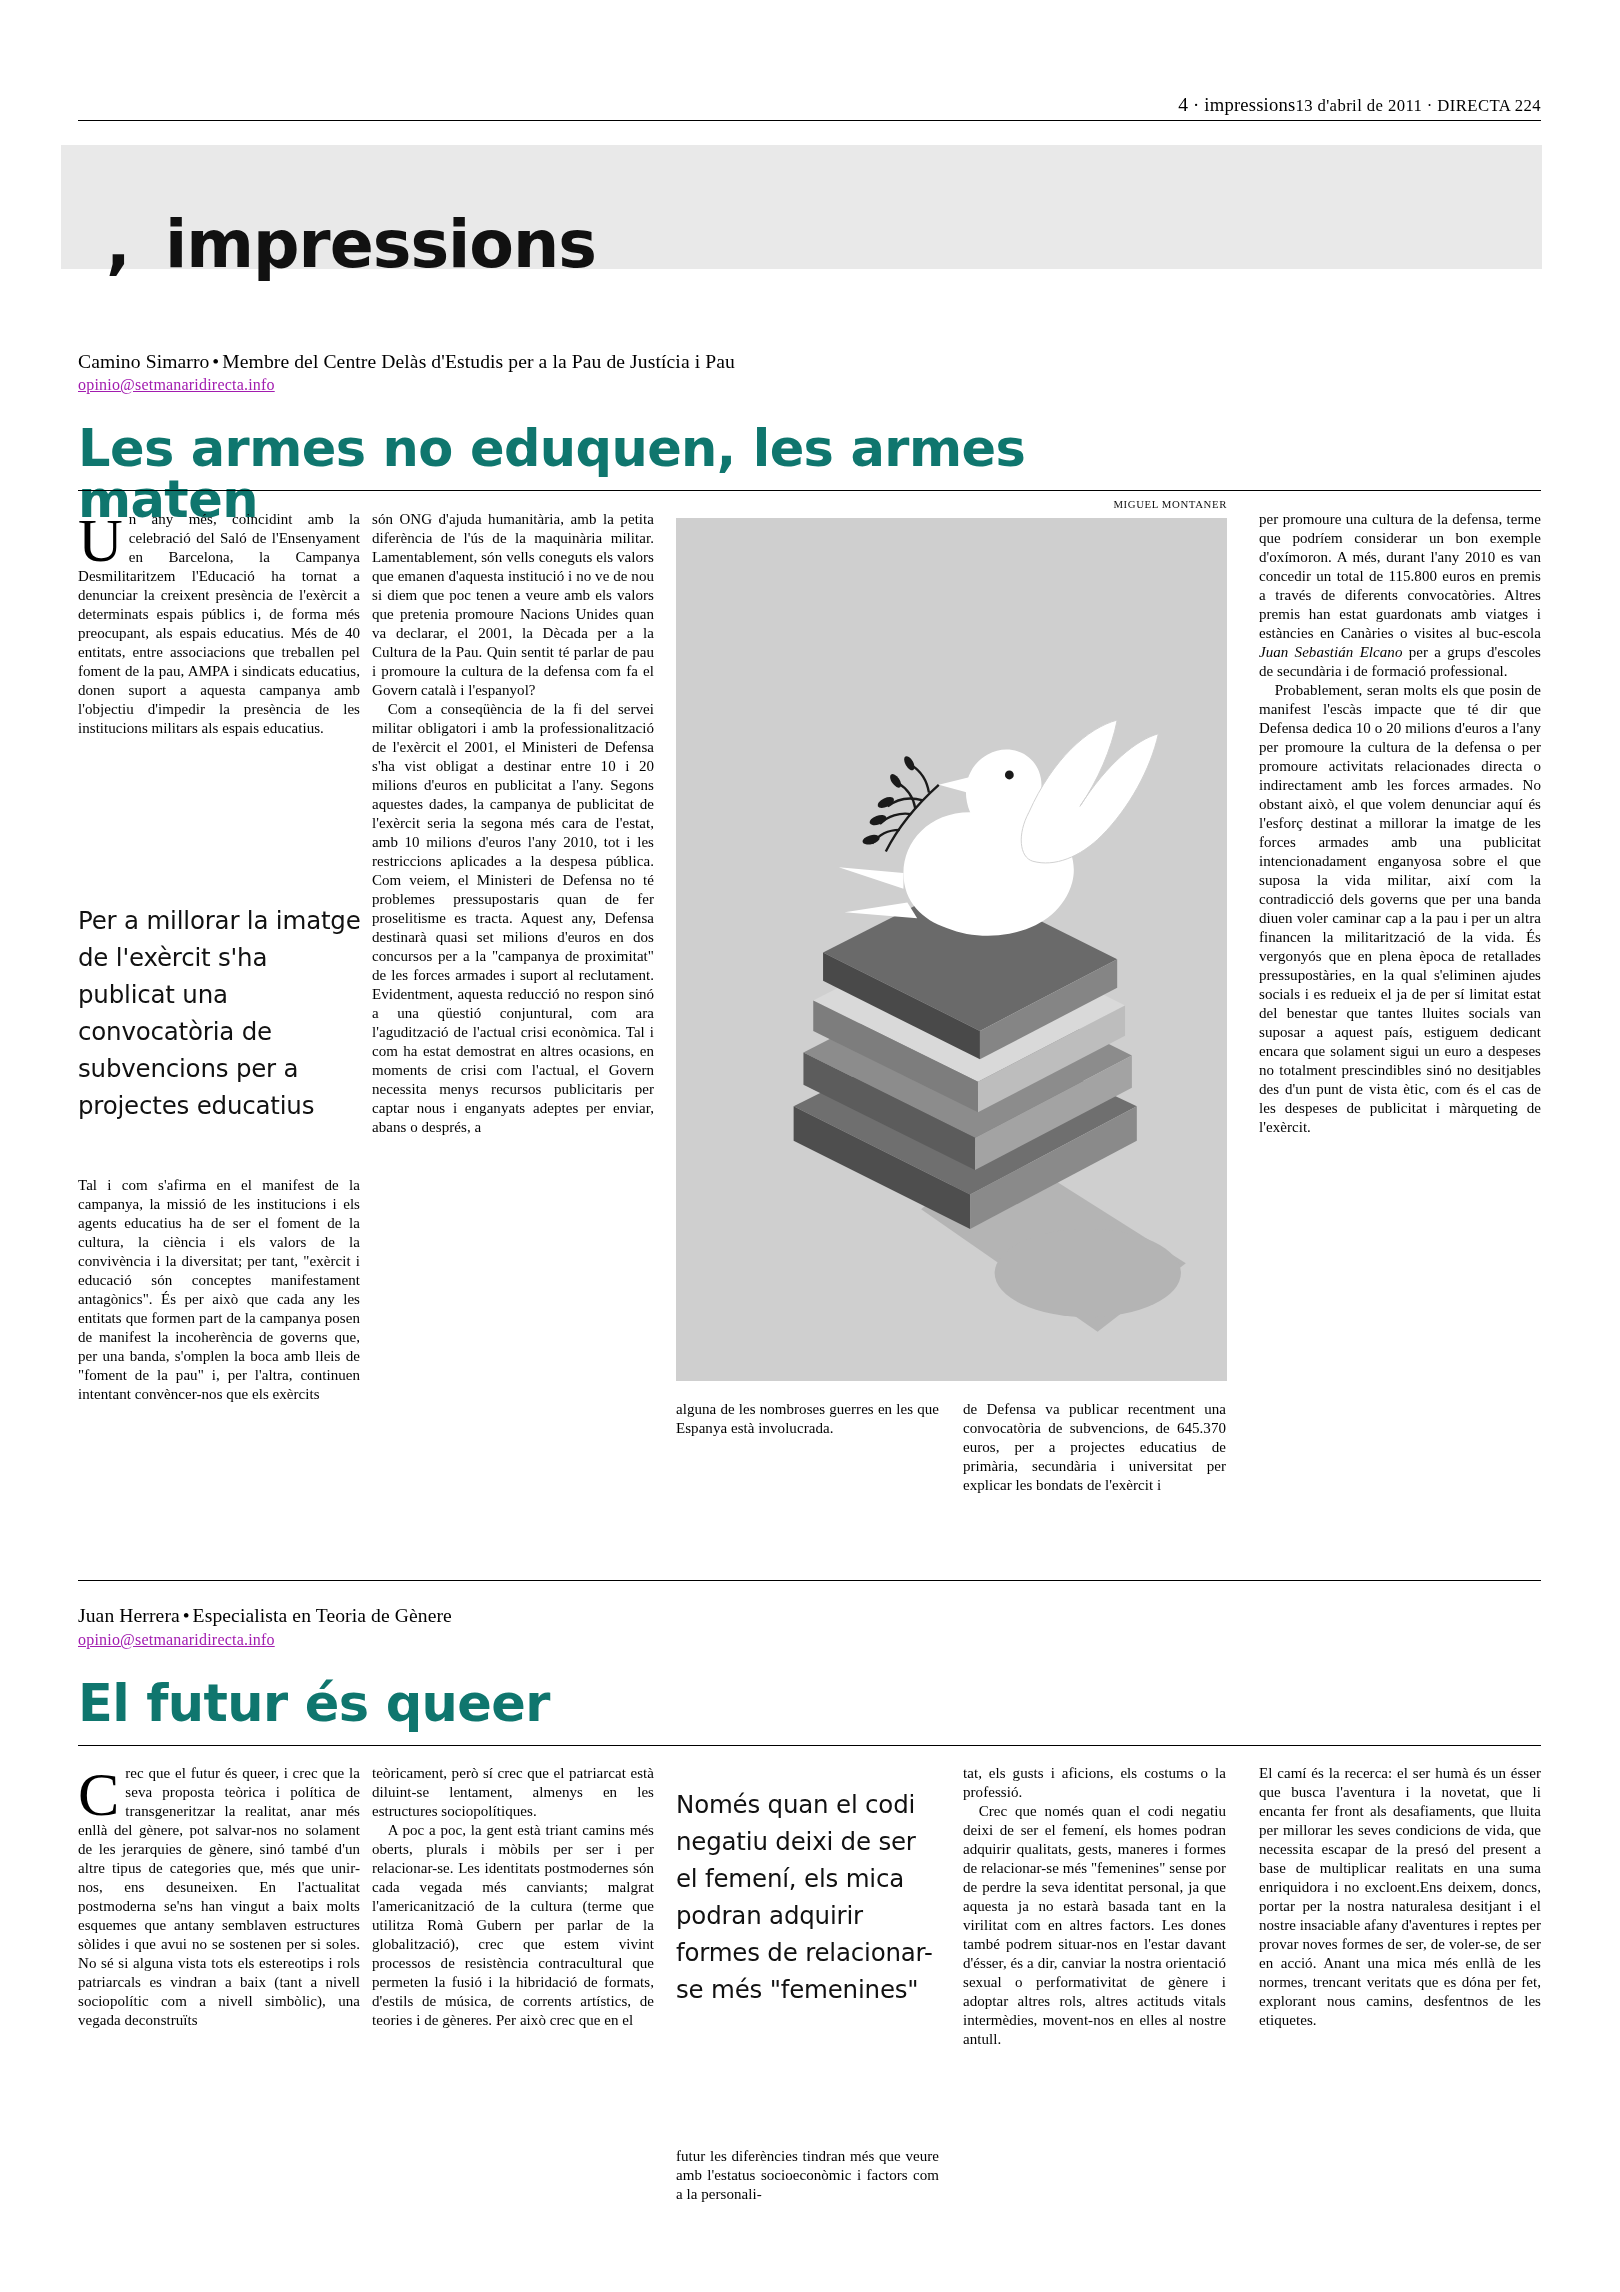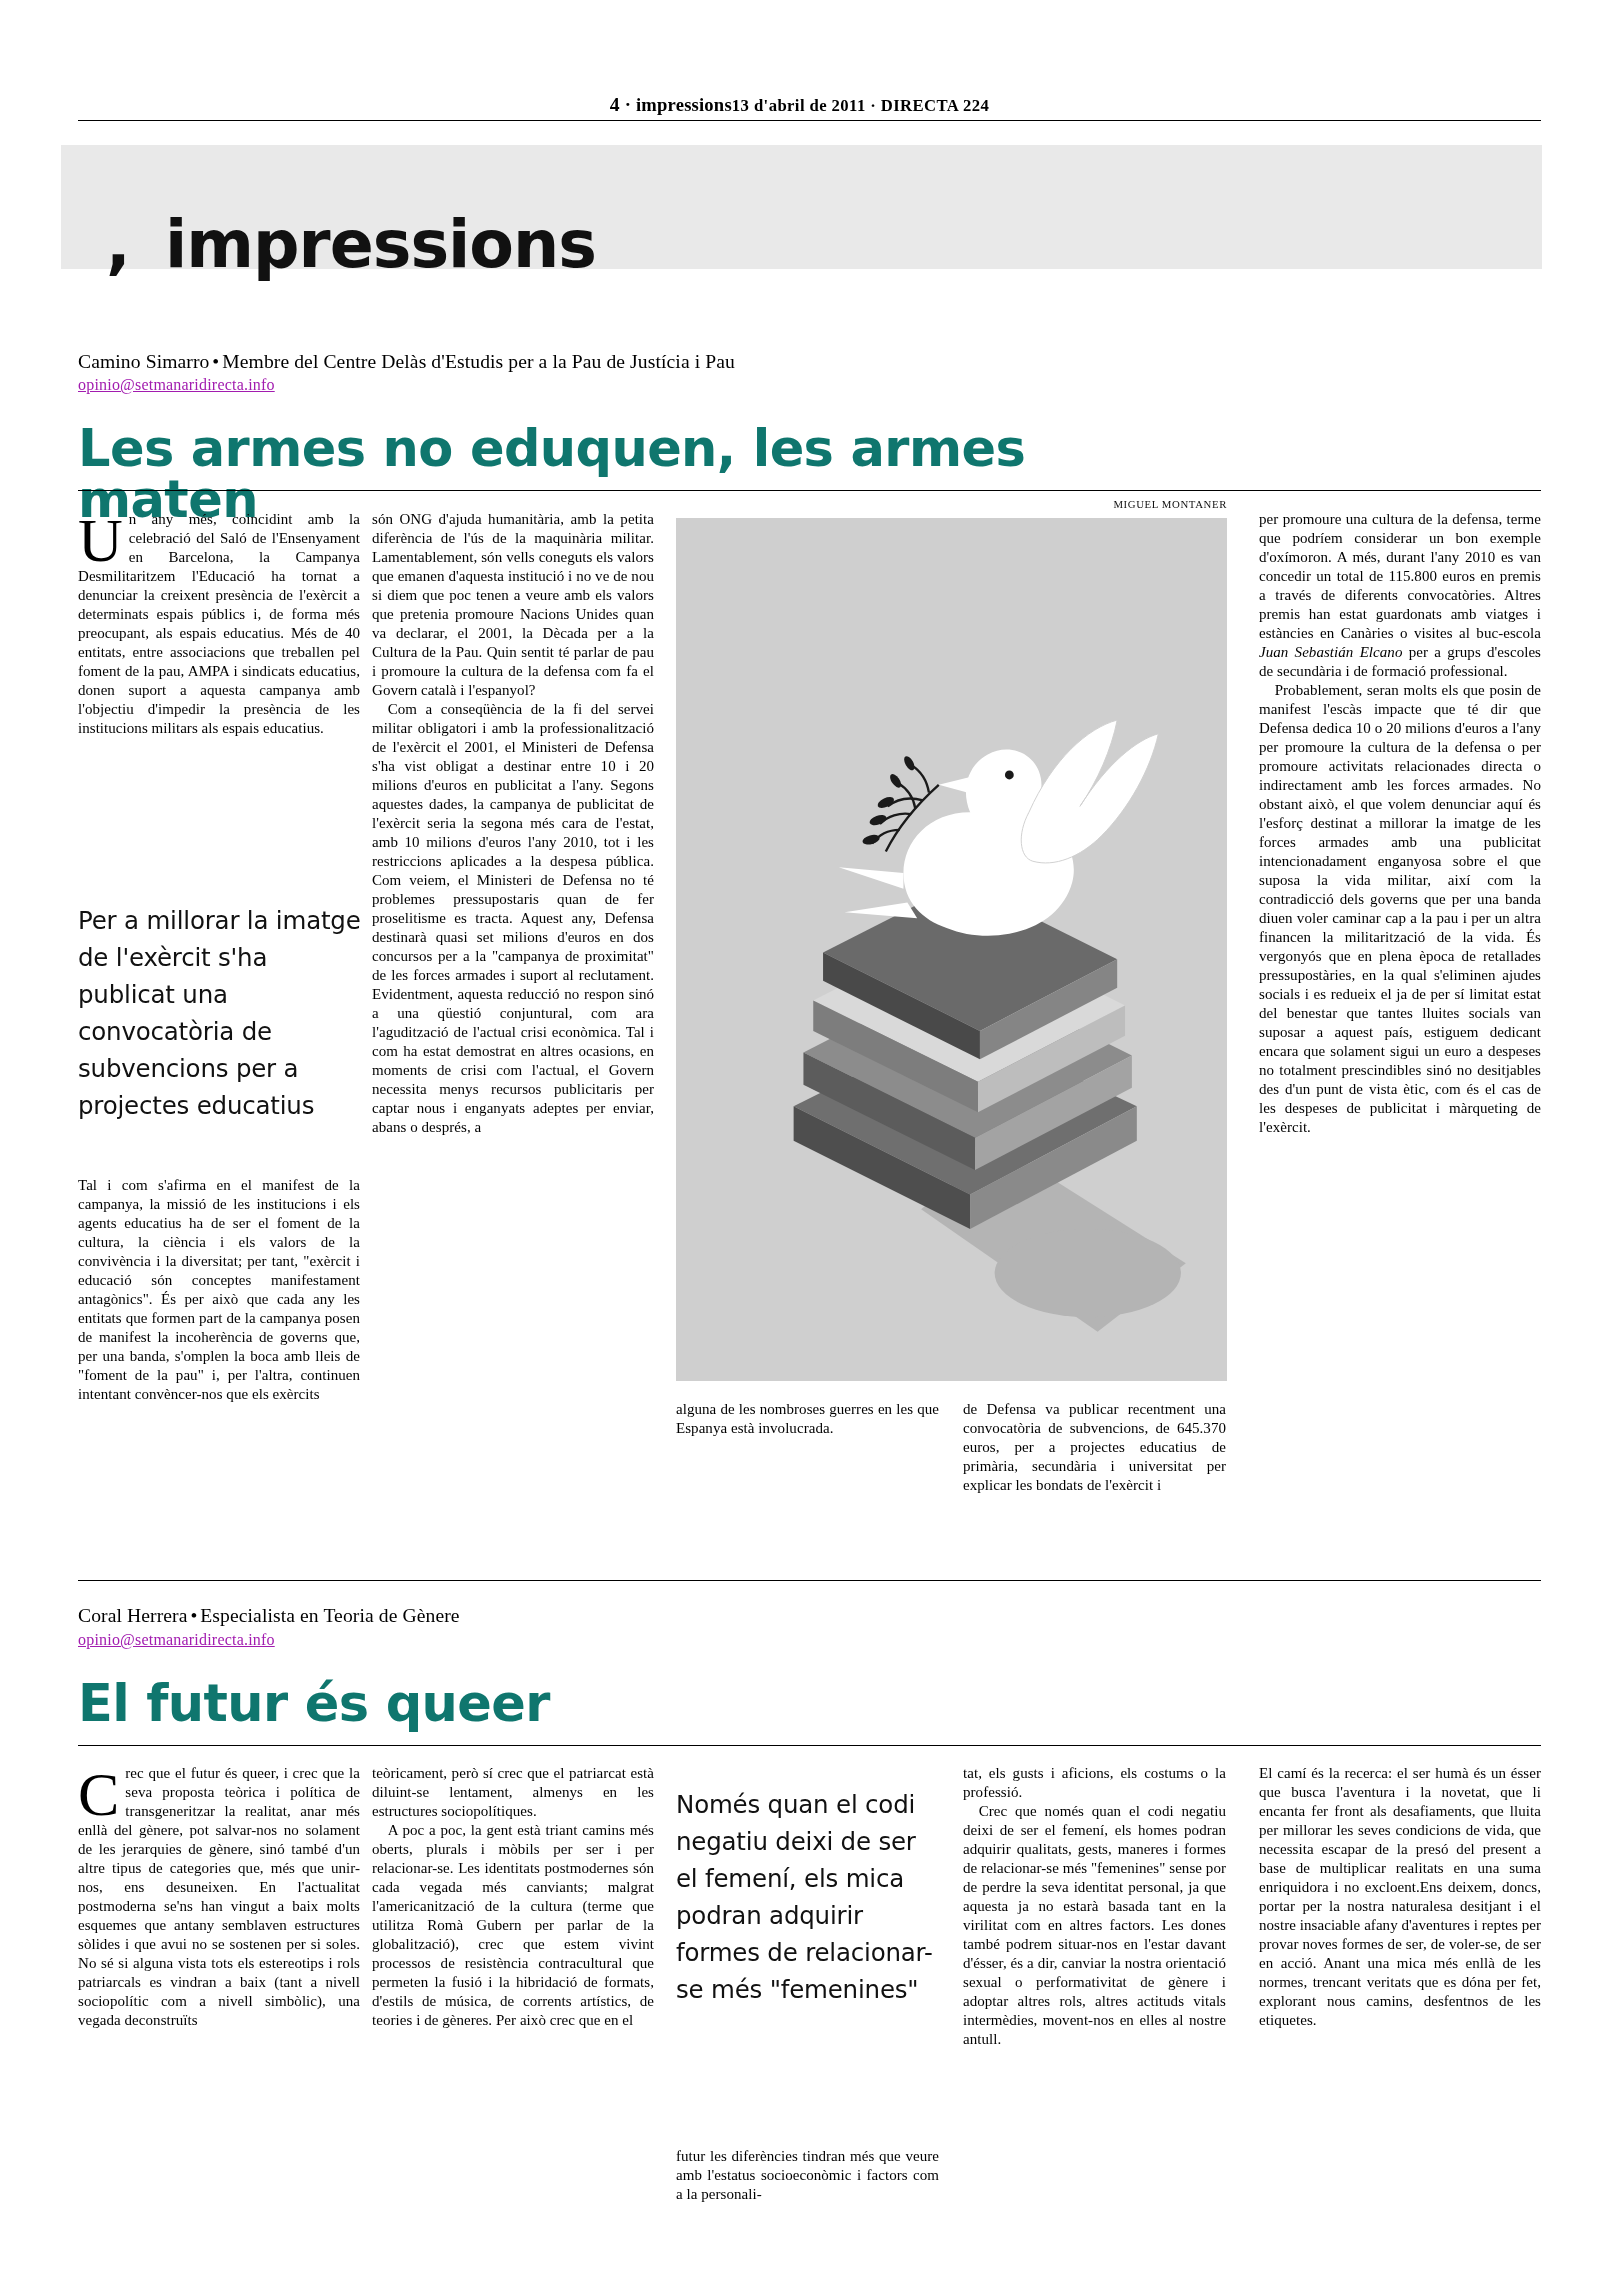--- a/index.html
+++ b/index.html
@@ -18,29 +18,28 @@
   .page {
     position: absolute;
     left: 0; top: 0;
     width: 1620px;
     height: 2293px;
   }
 
   
   .running-head {
     position: absolute;
-    left: 68px;
+    left: 78px;
     top: 94px;
     width: 1463px;
     display: flex;
-    justify-content: center;
+    justify-content: flex-end;
     align-items: baseline;
     font-size: 18.6px;
     letter-spacing: 0.2px;
-    font-weight: bold;
   }
   .running-head .folio { font-family: "Liberation Serif", serif; }
   .running-head .folio .num { font-size: 19.6px; }
   .running-head .right { font-size: 16.7px; letter-spacing: 0.4px; }
 
   
   .masthead-band {
     position: absolute;
     left: 61px;
     top: 145px;
@@ -277,21 +276,21 @@
   </div>
 
   <div class="col" style="left:1259px; top:510px; width:282px;">
     <p class="first"><span>per promoure una cultura de la defensa, terme que podríem considerar un bon exemple d'oxímoron. A més, durant l'any 2010 es van concedir un total de 115.800 euros en premis a través de diferents convocatòries. Altres premis han estat guardonats amb viatges i estàncies en Canàries o visites al buc-escola <em>Juan Sebastián Elcano</em> per a grups d'escoles de secundària i de formació professional.</span></p>
     <p><span>Probablement, seran molts els que posin de manifest l'escàs impacte que té dir que Defensa dedica 10 o 20 milions d'euros a l'any per promoure la cultura de la defensa o per promoure activitats relacionades directa o indirectament amb les forces armades. No obstant això, el que volem denunciar aquí és l'esforç destinat a millorar la imatge de les forces armades amb una publicitat intencionadament enganyosa sobre el que suposa la vida militar, així com la contradicció dels governs que per una banda diuen voler caminar cap a la pau i per un altra financen la militarització de la vida. És vergonyós que en plena època de retallades pressupostàries, en la qual s'eliminen ajudes socials i es redueix el ja de per sí limitat estat del benestar que tantes lluites socials van suposar a aquest país, estiguem dedicant encara que solament sigui un euro a despeses no totalment prescindibles sinó no desitjables des d'un punt de vista ètic, com és el cas de les despeses de publicitat i màrqueting de l'exèrcit.</span></p>
   </div>
 
   <div class="section-rule" style="top:1580px;"></div>
 
   <div class="byline" style="left:78px; top:1605px;">
-    <span class="author">Coral Herrera</span><span class="sep">•</span><span>Especialista en Teoria de Gènere</span>
+    <span class="author">Juan Herrera</span><span class="sep">•</span><span>Especialista en Teoria de Gènere</span>
   </div>
   <div class="email" style="left:78px; top:1631px;">opinio@setmanaridirecta.info</div>
 
   <div class="headline" style="left:78px; top:1678px; width:882px;">El futur és queer</div>
 
   <div class="rule" style="left:78px; top:1745px; width:1463px;"></div>
 
   <div class="col" style="left:78px; top:1764px; width:282px;">
     <p class="first dropcap-para"><span class="dropcap">C</span><span>rec que el futur és queer, i crec que la seva proposta teòrica i política de transgeneritzar la realitat, anar més enllà del gènere, pot salvar-nos no solament de les jerarquies de gènere, sinó també d'un altre tipus de categories que, més que unir-nos, ens desuneixen. En l'actualitat postmoderna se'ns han vingut a baix molts esquemes que antany semblaven estructures sòlides i que avui no se sostenen per si soles. No sé si alguna vista tots els estereotips i rols patriarcals es vindran a baix (tant a nivell sociopolític com a nivell simbòlic), una vegada deconstruïts</span></p>
   </div>

